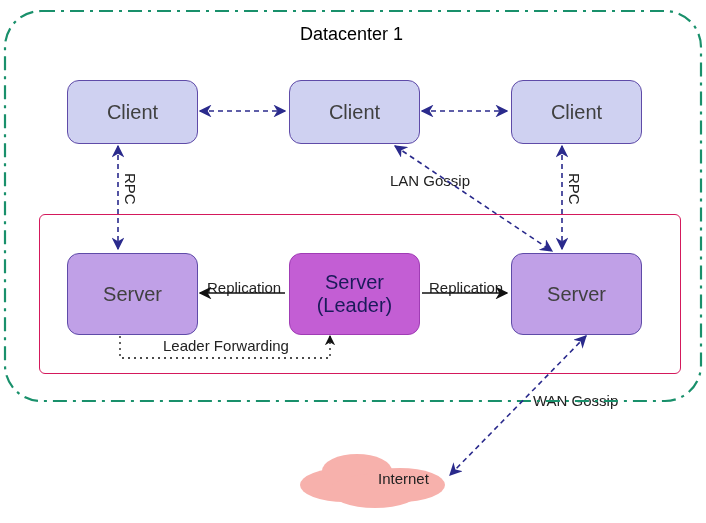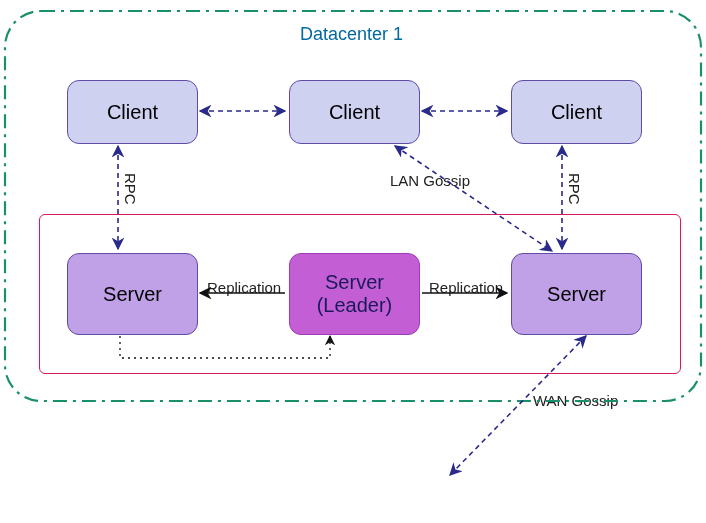--- a/index.html
+++ b/index.html
@@ -1,32 +1,32 @@
 <!DOCTYPE html>
 <html><head>
 <meta charset="utf-8">
 <style>
   html,body{margin:0;padding:0;width:706px;height:523px;background:#fff;font-family:Arial,Helvetica,sans-serif;}
   .stage{position:relative;width:706px;height:523px;}
 
   
 
   .node{position:absolute;display:flex;align-items:center;justify-content:center;text-align:center;
-        border-radius:12px;border:1px solid #5f4ba8;font-size:20px;color:#000000;}
+        border-radius:12px;border:1px solid #5f4ba8;font-size:20px;color:#404040;}
   .client{background:#cfd1f1;width:129px;height:62px;}
   .server{background:#c0a0e7;width:129px;height:80px;}
   .leader{background:#c35ed4;border-color:#a03cb5;color:#1a1a5a;}
 
   
   .server-frame{position:absolute;border:1px solid #d4195c;border-radius:6px;}
 
   .lbl{position:absolute;font-size:15px;color:#222;white-space:nowrap;}
   .lbl.v{writing-mode:vertical-rl;transform:rotate(0deg);}
 
-  .title{position:absolute;font-size:18px;color:#0369a1;}
+  .title{position:absolute;font-size:18px;color:#000000;}
 
   svg{position:absolute;left:0;top:0;overflow:visible;pointer-events:none;}
 
   
   .cloud-wrap{position:absolute;}
   .cloud{position:relative;width:140px;height:60px;}
   .blob{position:absolute;background:#f7b1ac;border-radius:50%;}
   .itxt{position:absolute;font-size:15px;color:#222;}
 </style>
 </head>
@@ -43,20 +43,21 @@
 
 <div class="node server" style="left:67px;top:253px;">Server</div>
 <div class="node server leader" style="left:289px;top:253px;white-space:pre-line;line-height:1.15;">Server
 (Leader)</div>
 <div class="node server" style="left:511px;top:253px;">Server</div>
 
 <div class="lbl v" style="left:122px;top:173px;">RPC</div>
 <div class="lbl v" style="left:566px;top:173px;">RPC</div>
 <div class="lbl" style="left:207px;top:279px;">Replication</div>
 <div class="lbl" style="left:429px;top:279px;">Replication</div>
+<div class="lbl" style="left:163px;top:337px;">Leader Forwarding</div>
 <div class="lbl" style="left:366px;top:172px;margin-left:24px;">LAN Gossip</div>
 <div class="lbl" style="left:533px;top:392px;">WAN Gossip</div>
 
 <svg width="706" height="523">
   <defs>
     <marker id="arrB" viewBox="0 0 10 10" refX="9" refY="5" markerWidth="8" markerHeight="8" orient="auto-start-reverse">
       <path d="M0,0 L10,5 L0,10 L3,5 z" fill="#2a2a8c"></path>
     </marker>
     <marker id="arrK" viewBox="0 0 10 10" refX="9" refY="5" markerWidth="8" markerHeight="8" orient="auto-start-reverse">
       <path d="M0,0 L10,5 L0,10 L3,5 z" fill="#111"></path>
@@ -76,14 +77,23 @@
 
   <line x1="285" y1="293" x2="200" y2="293" stroke="#111" stroke-width="1.6" marker-end="url(#arrK)"></line>
 
   <line x1="422" y1="293" x2="507" y2="293" stroke="#111" stroke-width="1.6" marker-end="url(#arrK)"></line>
 
   <path d="M120 336 L120 358 L330 358 L330 336" fill="none" stroke="#111" stroke-width="1.3" stroke-dasharray="2 4" marker-end="url(#arrK)"></path>
 
   <line x1="586" y1="336" x2="450" y2="475" stroke="#2a2a8c" stroke-width="1.6" stroke-dasharray="5 4" marker-start="url(#arrB)" marker-end="url(#arrB)"></line>
 </svg>
 
+<div class="cloud-wrap" style="left:300px;top:450px;">
+  <div class="cloud">
+    <div class="blob" style="left:0px;top:18px;width:90px;height:34px;"></div>
+    <div class="blob" style="left:22px;top:4px;width:70px;height:34px;"></div>
+    <div class="blob" style="left:55px;top:18px;width:90px;height:34px;"></div>
+    <div class="blob" style="left:30px;top:24px;width:90px;height:34px;"></div>
+  </div>
+  <div class="itxt" style="left:78px;top:20px;">Internet</div>
+</div>
 
 </div>
 
 </body></html>

